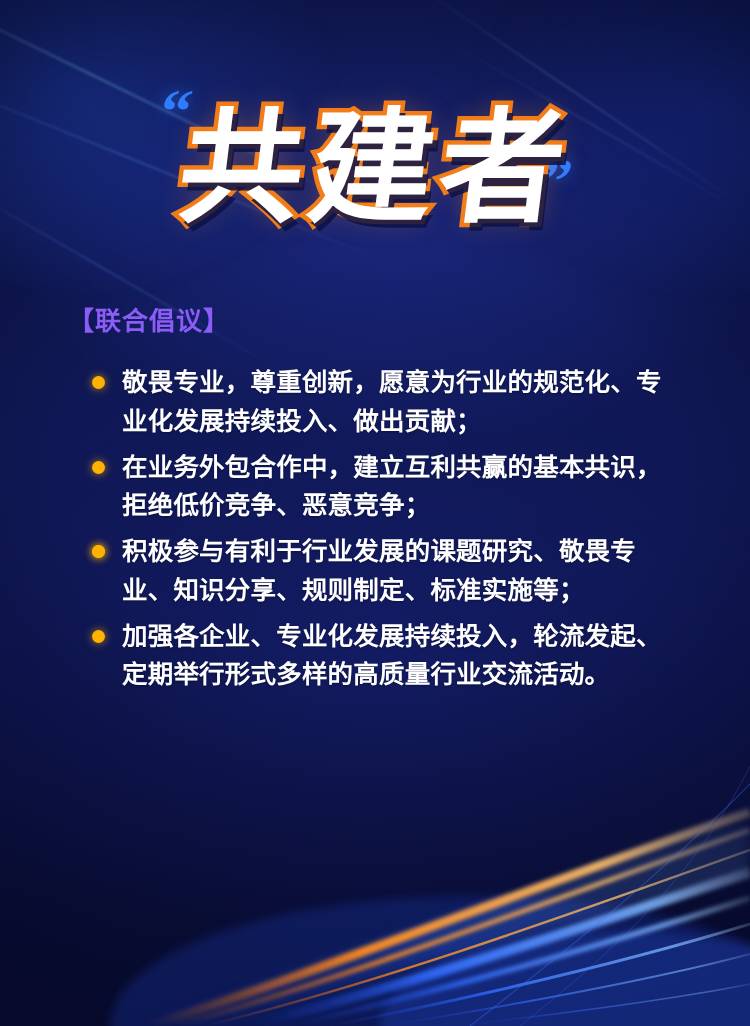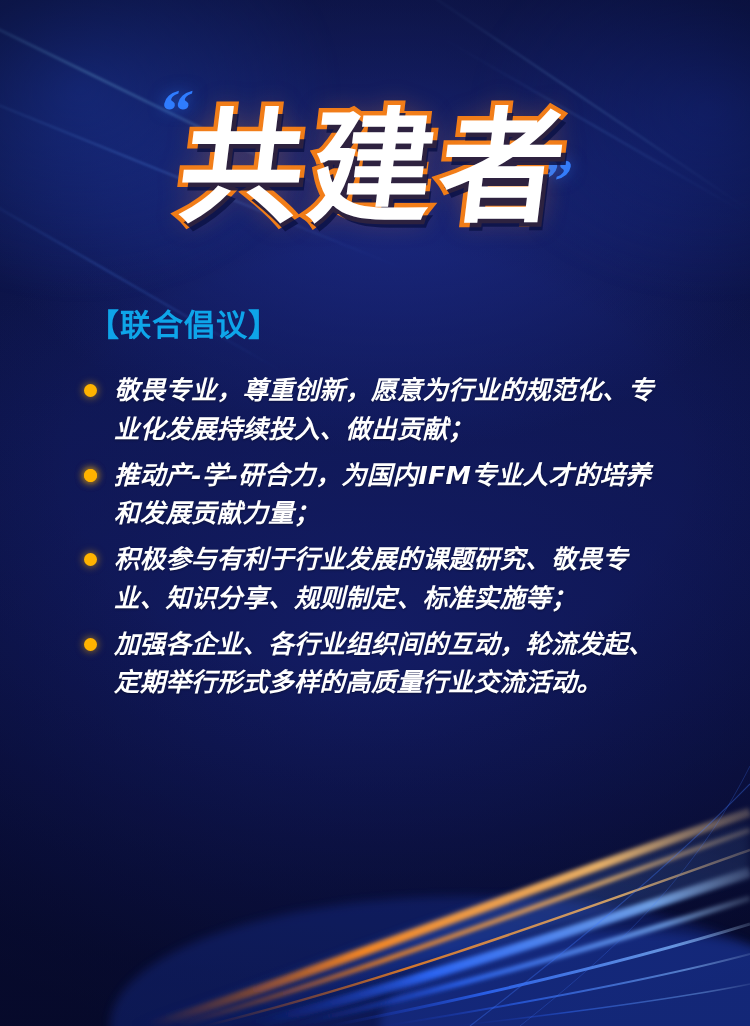--- a/index.html
+++ b/index.html
@@ -110,32 +110,31 @@
     white-space: nowrap;
   }
 
   
   .content {
     position: absolute;
     left: 0; right: 0;
     top: 300px;
   }
   .section-heading {
-    color: #0ea5e9;
-    font-size: 31px;
+    color: #8b5cf6;
+    font-size: 26px;
     font-weight: 700;
     letter-spacing: 1px;
-    margin: 0 0 26px 88px;
+    margin: 0 0 26px 68px;
     font-family: "DejaVu Sans", sans-serif;
   }
   ul.items {
     list-style: none;
-    margin: 4px;
+    margin: 12px;
     padding: 0 74px 0 78px;
-    font-style: italic;
   }
   ul.items li {
     position: relative;
     color: #ffffff;
     font-size: 25.5px;
     line-height: 1.52;
     font-weight: 700;
     letter-spacing: .2px;
     margin-bottom: 7px;
     padding-left: 32px;
@@ -176,32 +175,32 @@
 
   <div class="content">
     <h2 class="section-heading">【联合倡议】</h2>
     <ul class="items">
       <li>
         <span class="dot"></span>
         <span>敬畏专业，尊重创新，愿意为行业的规范化、专业化发展持续投入、做出贡献；</span>
       </li>
       <li>
         <span class="dot"></span>
-      </li>
-      <li>
-        <span class="dot"></span>
-        <span>推动产-学-研合力，为国内IFM专业人才的培养和发展贡献力量；</span>
+        <span>在业务外包合作中，建立互利共赢的基本共识，拒绝低价竞争、恶意竞争；</span>
+      </li>
+      <li>
+        <span class="dot"></span>
       </li>
       <li>
         <span class="dot"></span>
         <span>积极参与有利于行业发展的课题研究、敬畏专业、知识分享、规则制定、标准实施等；</span>
       </li>
       <li>
         <span class="dot"></span>
-        <span>加强各企业、各行业组织间的互动，轮流发起、定期举行形式多样的高质量行业交流活动。</span>
+        <span>加强各企业、专业化发展持续投入，轮流发起、定期举行形式多样的高质量行业交流活动。</span>
       </li>
     </ul>
   </div>
 
   <div class="ribbons">
     <svg width="750" height="300" viewBox="0 0 750 300" xmlns="http://www.w3.org/2000/svg">
       <defs>
         <linearGradient id="gOr" x1="0" y1="1" x2="1" y2="0">
           <stop offset="0%" stop-color="#ff6a00" stop-opacity="0"></stop>
           <stop offset="35%" stop-color="#ff8a1e" stop-opacity=".95"></stop>

